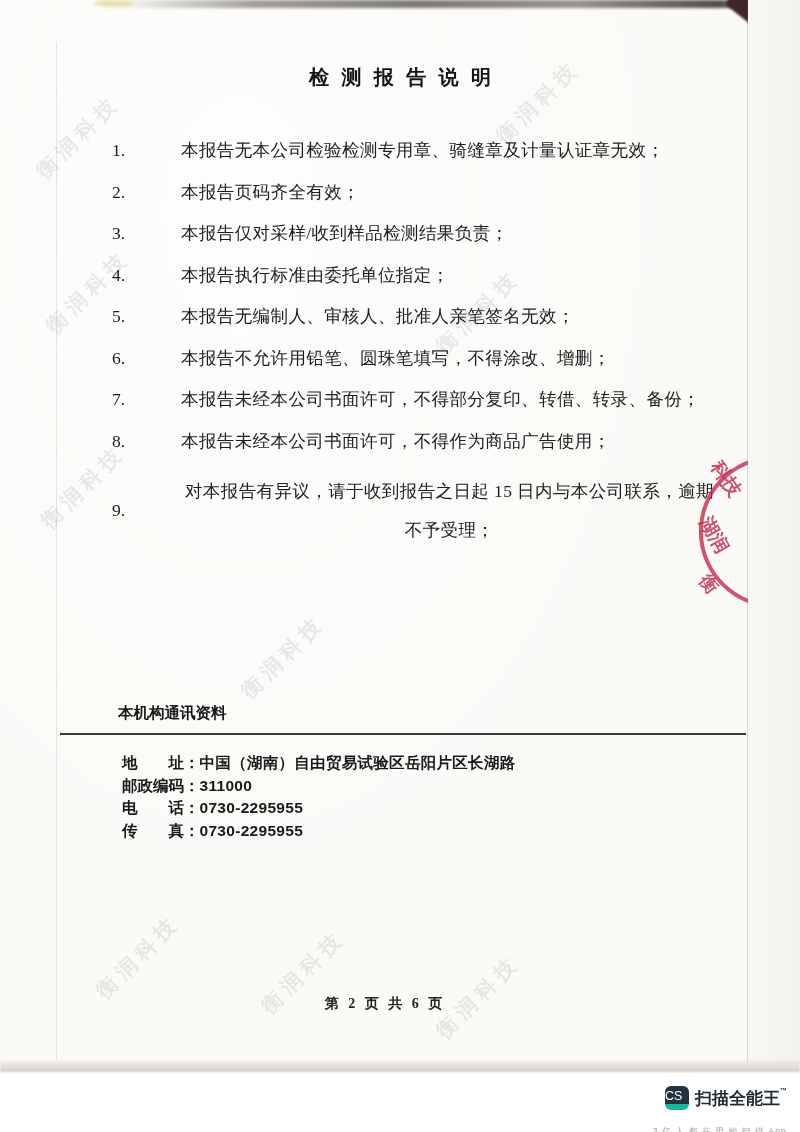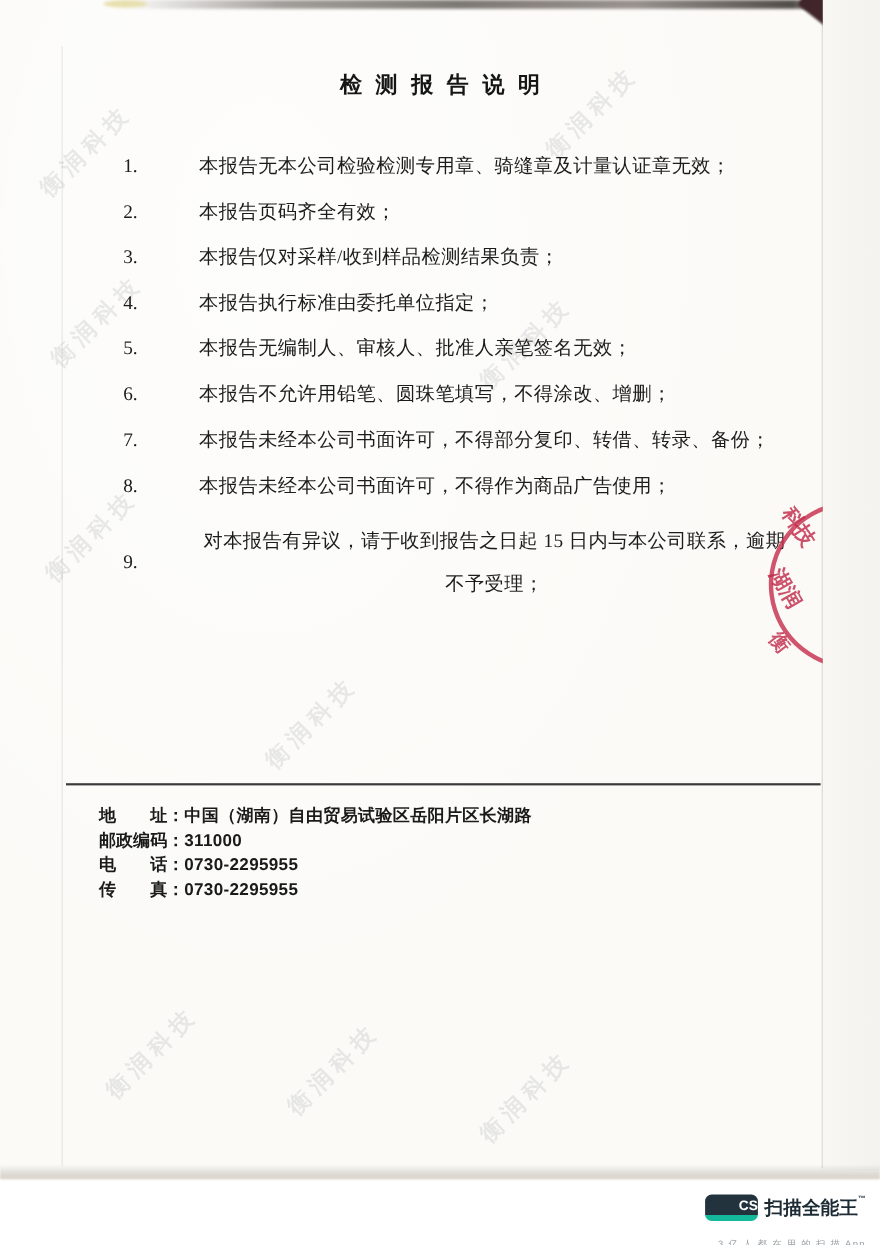--- a/index.html
+++ b/index.html
@@ -46,21 +46,21 @@
   .row .num { flex:none; width:33px; }
   .row .txt { flex:1; letter-spacing:0.4px;margin-left:36px; }
   .row-tall { align-items:center; margin-bottom:16px; }
   .row-tall .txt { line-height:38.5px;text-align:center; }
 
   
   .contact { position:absolute; left:60px; top:703px; width:686px;
            font-family:"Liberation Sans","DejaVu Sans",sans-serif; }
   .contact-heading { margin-left:58px; font-size:15.5px; font-weight:bold; color:#161616; }
   .contact-rule { margin-top:9px; height:2px; background:#3a3a3a; }
-  .contact-rows { margin:17px 0 0 30px; }
+  .contact-rows { margin:17px 0 0 62px; }
   .contact-row { display:flex; font-size:15.5px; font-weight:bold; line-height:22.5px; color:#1a1a1a; }
   .contact-row .c-label { flex:none; }
   .contact-row .c-value { letter-spacing:0.3px; }
 
   
   .page-footer { position:absolute; top:995px; left:0; width:770px; text-align:center;
            font-size:14px; font-weight:bold; letter-spacing:3px; color:#222; }
 
   
   .wm { position:absolute; transform:rotate(-45deg); transform-origin:left top;
@@ -77,23 +77,23 @@
   .stamp-txt { position:absolute; color:rgba(193,38,70,0.8); font-weight:bold;
            font-family:"DejaVu Serif",serif; white-space:nowrap; }
   .stamp-t1 { left:13px; top:16px; font-size:19px; transform:rotate(57deg); }
   .stamp-t2 { left:1px;  top:72px; font-size:19px; transform:rotate(60deg); }
   .stamp-t3 { left:6px;  top:122px; font-size:18px; transform:rotate(52deg); }
 
   
   .cam { position:absolute; top:1086px; right:13px; width:150px;
            font-family:"Liberation Sans","DejaVu Sans",sans-serif; }
   .cam-top { display:flex; align-items:center; justify-content:flex-end; }
-  .cam-icon { width:48px; height:24px; border-radius:6px;
+  .cam-icon { width:24px; height:24px; border-radius:6px;
            background:linear-gradient(180deg,#22333d 76%,#14b99b 76%);
-           color:#fff; font-size:12.5px; font-weight:bold; text-align:right;
+           color:#fff; font-size:12.5px; font-weight:normal; text-align:left;
            line-height:21px; flex:none; }
   .cam-name { margin-left:6px; font-size:17px; font-weight:bold; color:#1d2b35; }
   .cam-tm { font-size:7px; vertical-align:top; color:#1d2b35; }
   .cam-tagline { margin-top:16px; text-align:right; font-size:8.5px;
            letter-spacing:1.2px; color:#9aa0a4; }
 </style>
 </head>
 <body>
 
 <div class="sheet">
@@ -150,20 +150,21 @@
       <span class="num">8.</span>
       <span class="txt">本报告未经本公司书面许可，不得作为商品广告使用；</span>
     </div>
     <div class="row row-tall">
       <span class="num">9.</span>
       <span class="txt">对本报告有异议，请于收到报告之日起 15 日内与本公司联系，逾期不予受理；</span>
     </div>
   </div>
 
   <div class="contact">
+    <div class="contact-heading">本机构通讯资料</div>
     <div class="contact-rule"></div>
     <div class="contact-rows">
       <div class="contact-row">
         <span class="c-label">地　　址：</span>
         <span class="c-value">中国（湖南）自由贸易试验区岳阳片区长湖路</span>
       </div>
       <div class="contact-row">
         <span class="c-label">邮政编码：</span>
         <span class="c-value">311000</span>
       </div>
@@ -171,20 +172,21 @@
         <span class="c-label">电　　话：</span>
         <span class="c-value">0730-2295955</span>
       </div>
       <div class="contact-row">
         <span class="c-label">传　　真：</span>
         <span class="c-value">0730-2295955</span>
       </div>
     </div>
   </div>
 
+  <div class="page-footer">第 2 页 共 6 页</div>
 
   <div class="stamp">
     <div class="stamp-circle"></div>
     <span class="stamp-txt stamp-t1">科技</span>
     <span class="stamp-txt stamp-t2">湖润</span>
     <span class="stamp-txt stamp-t3">衡</span>
   </div>
 
 </div>
 

